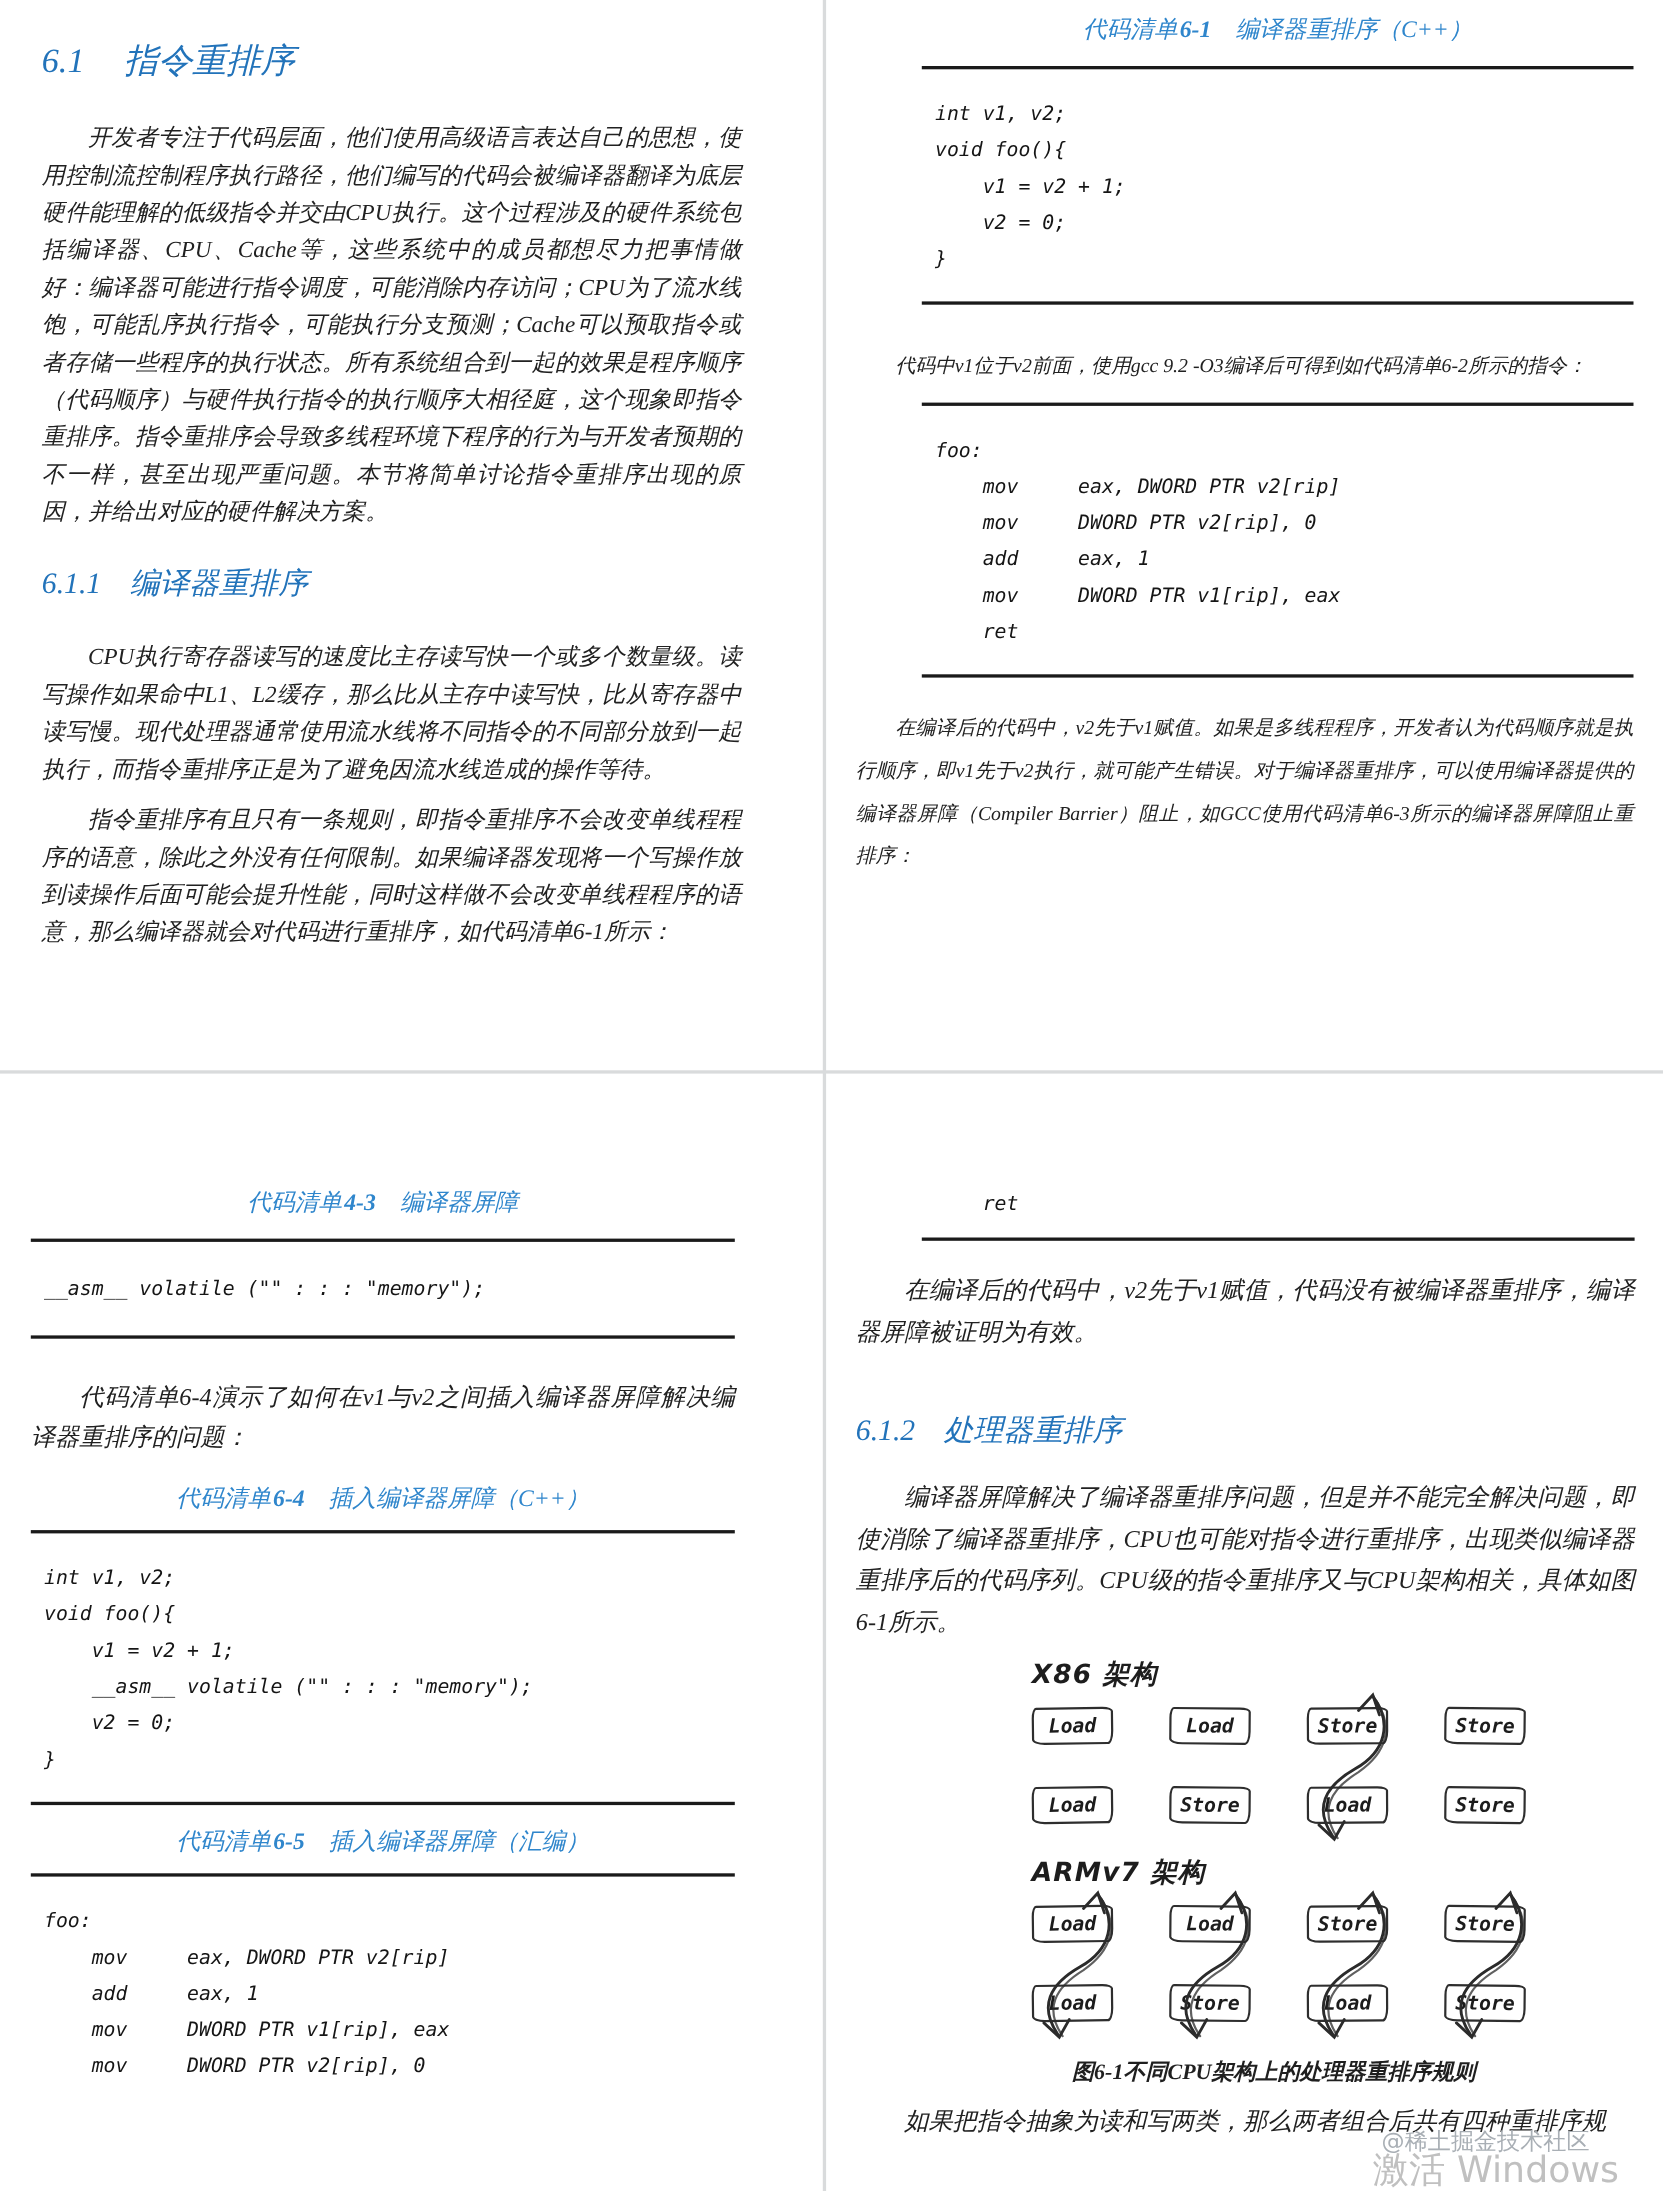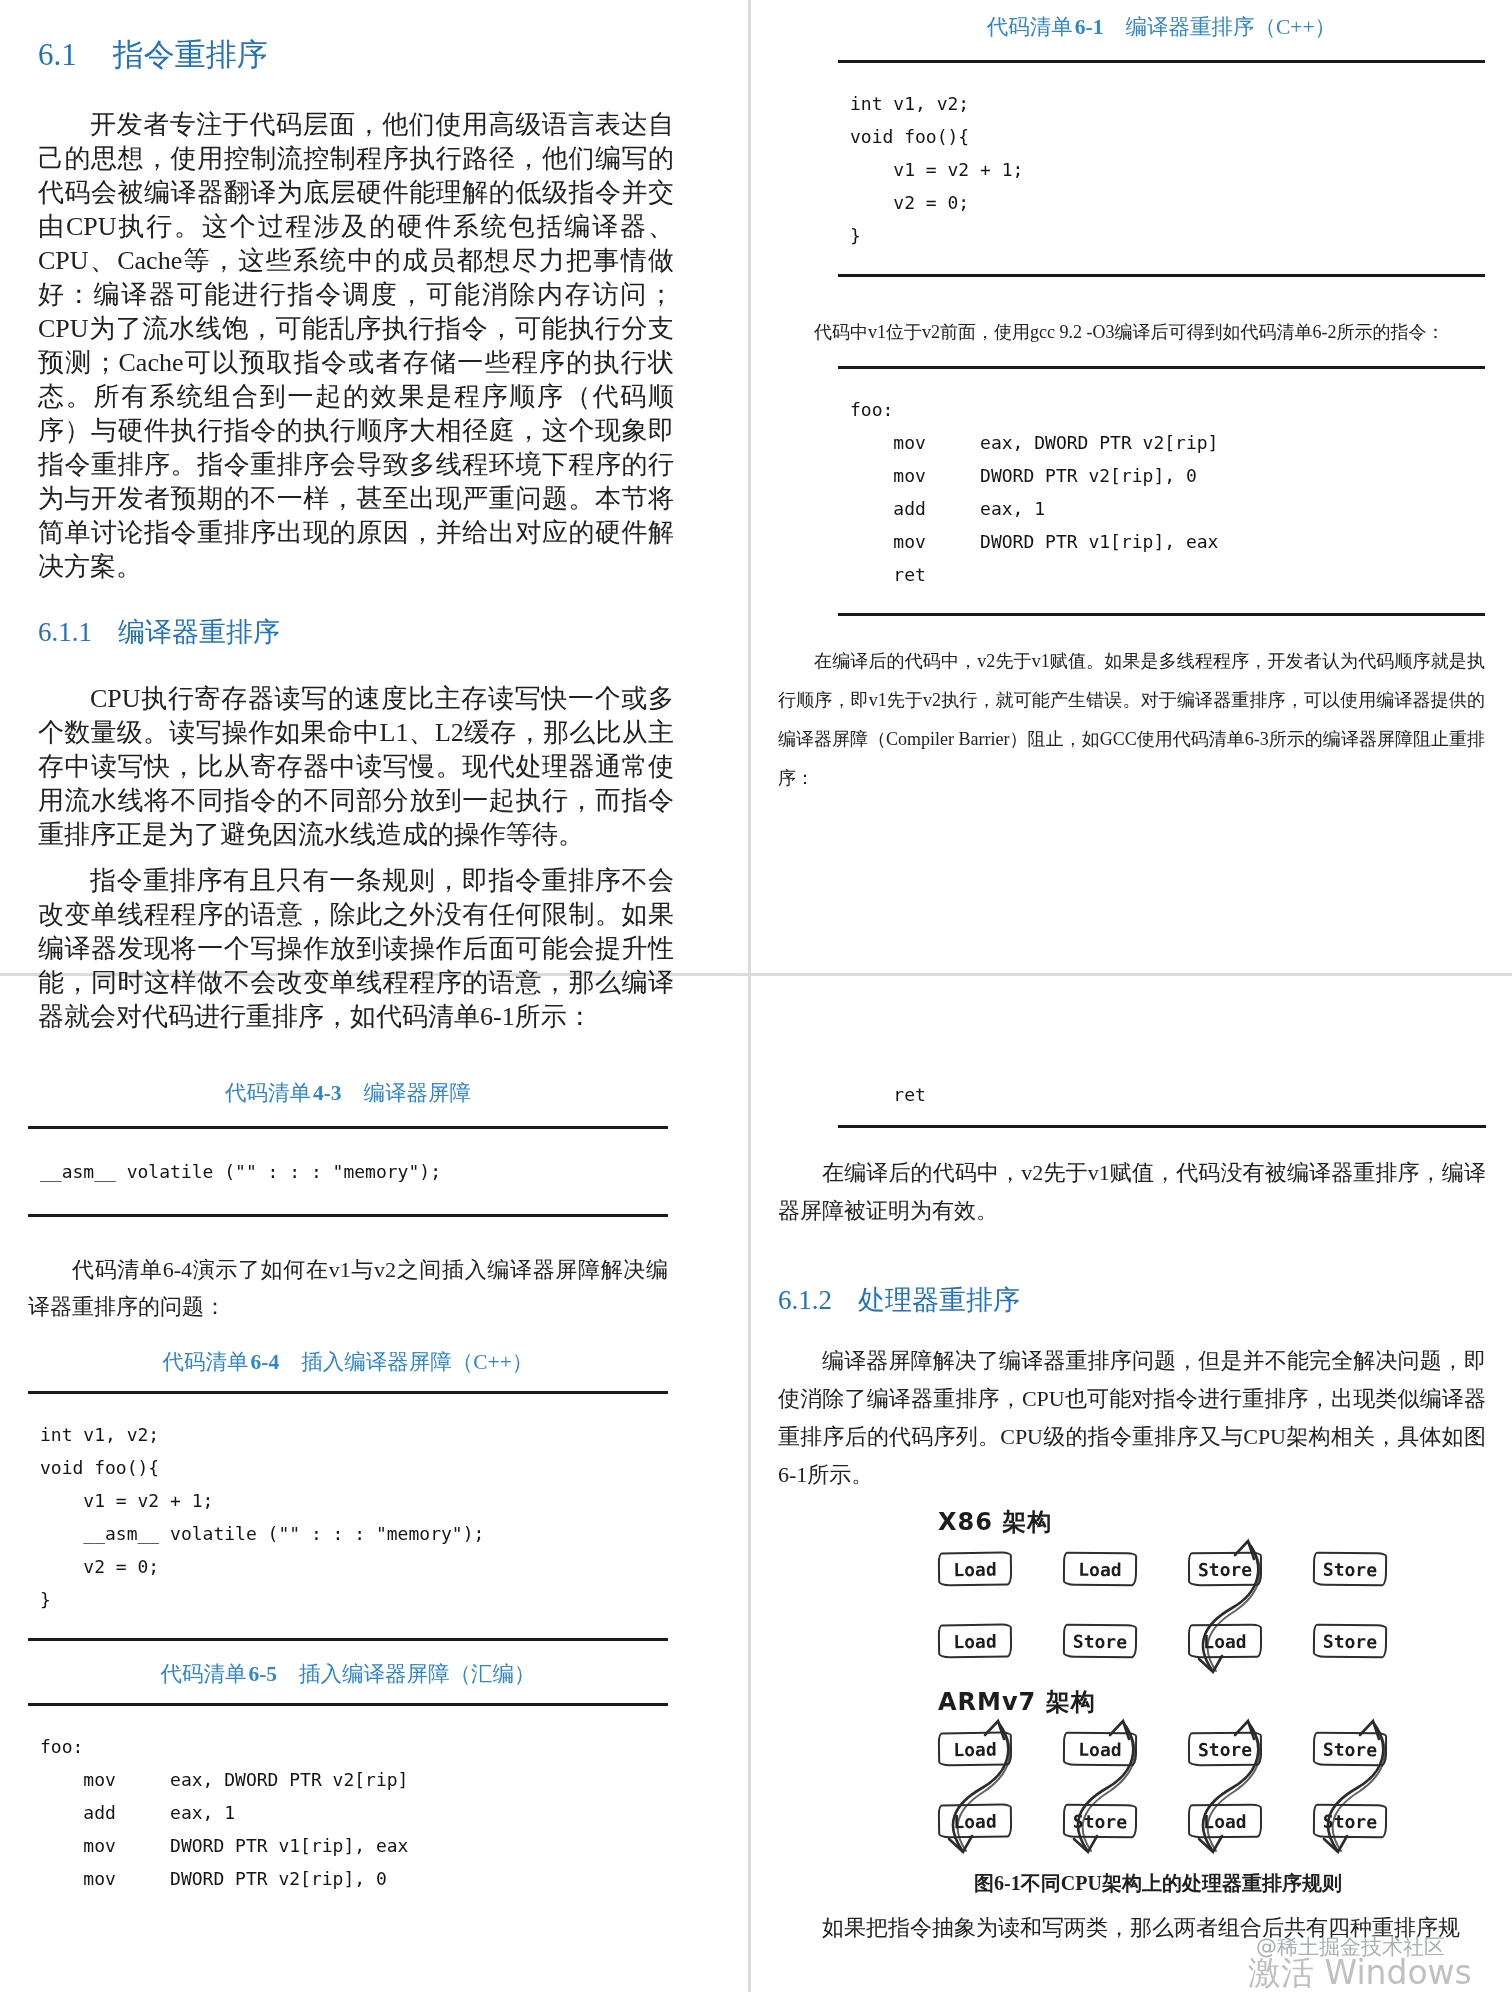--- a/index.html
+++ b/index.html
@@ -10,35 +10,35 @@
     margin:0;padding:0;background:#ffffff;
     width:1512px;height:1992px;overflow:hidden;
     font-family:"Liberation Serif","DejaVu Serif",serif;
   }
   #sheet{position:relative;width:1512px;height:1992px;background:#fff;overflow:hidden;}
 
   
   .divider-v{position:absolute;left:748px;top:0;width:3px;height:1992px;background:#d9dbdc;}
   .divider-h{position:absolute;left:0;top:973px;width:1512px;height:3px;background:#d9dbdc;}
 
-  .pg{position:absolute;}
+  .pg{position:absolute;font-style:italic;}
   #pg-tl{left:38px;top:34px;width:636px;}
   #pg-tr{left:778px;top:12px;width:707px;}
   #pg-bl{left:28px;top:1078px;width:640px;}
   #pg-br{left:778px;top:1078px;width:708px;}
 
   
   .sec-head{display:flex;color:var(--heading-blue);font-size:31px;line-height:42px;font-weight:500;}
   .sec-head .h-num{margin-right:36px;}
   .sub-head{display:flex;color:var(--heading-blue);font-size:27px;line-height:36px;font-weight:500;}
   .sub-head .h-num{margin-right:26px;}
 
   
   .para{color:#212121;text-align:justify;text-indent:2em;margin:0;}
-  #pg-tl .para{font-size:26px;line-height:34px;}
+  #pg-tl .para{font-size:21px;line-height:34px;}
   #pg-tr .para{font-size:18px;line-height:39px;}
   #pg-bl .para{font-size:22px;line-height:37px;}
   #pg-br .para{font-size:22px;line-height:38px;}
 
   
   .cap{text-align:center;color:var(--caption-blue);font-size:21.5px;line-height:30px;white-space:nowrap;}
   .cap .cap-num{font-weight:bold;margin-left:2px;}
   .cap .cap-title{margin-left:22px;}
 
   

